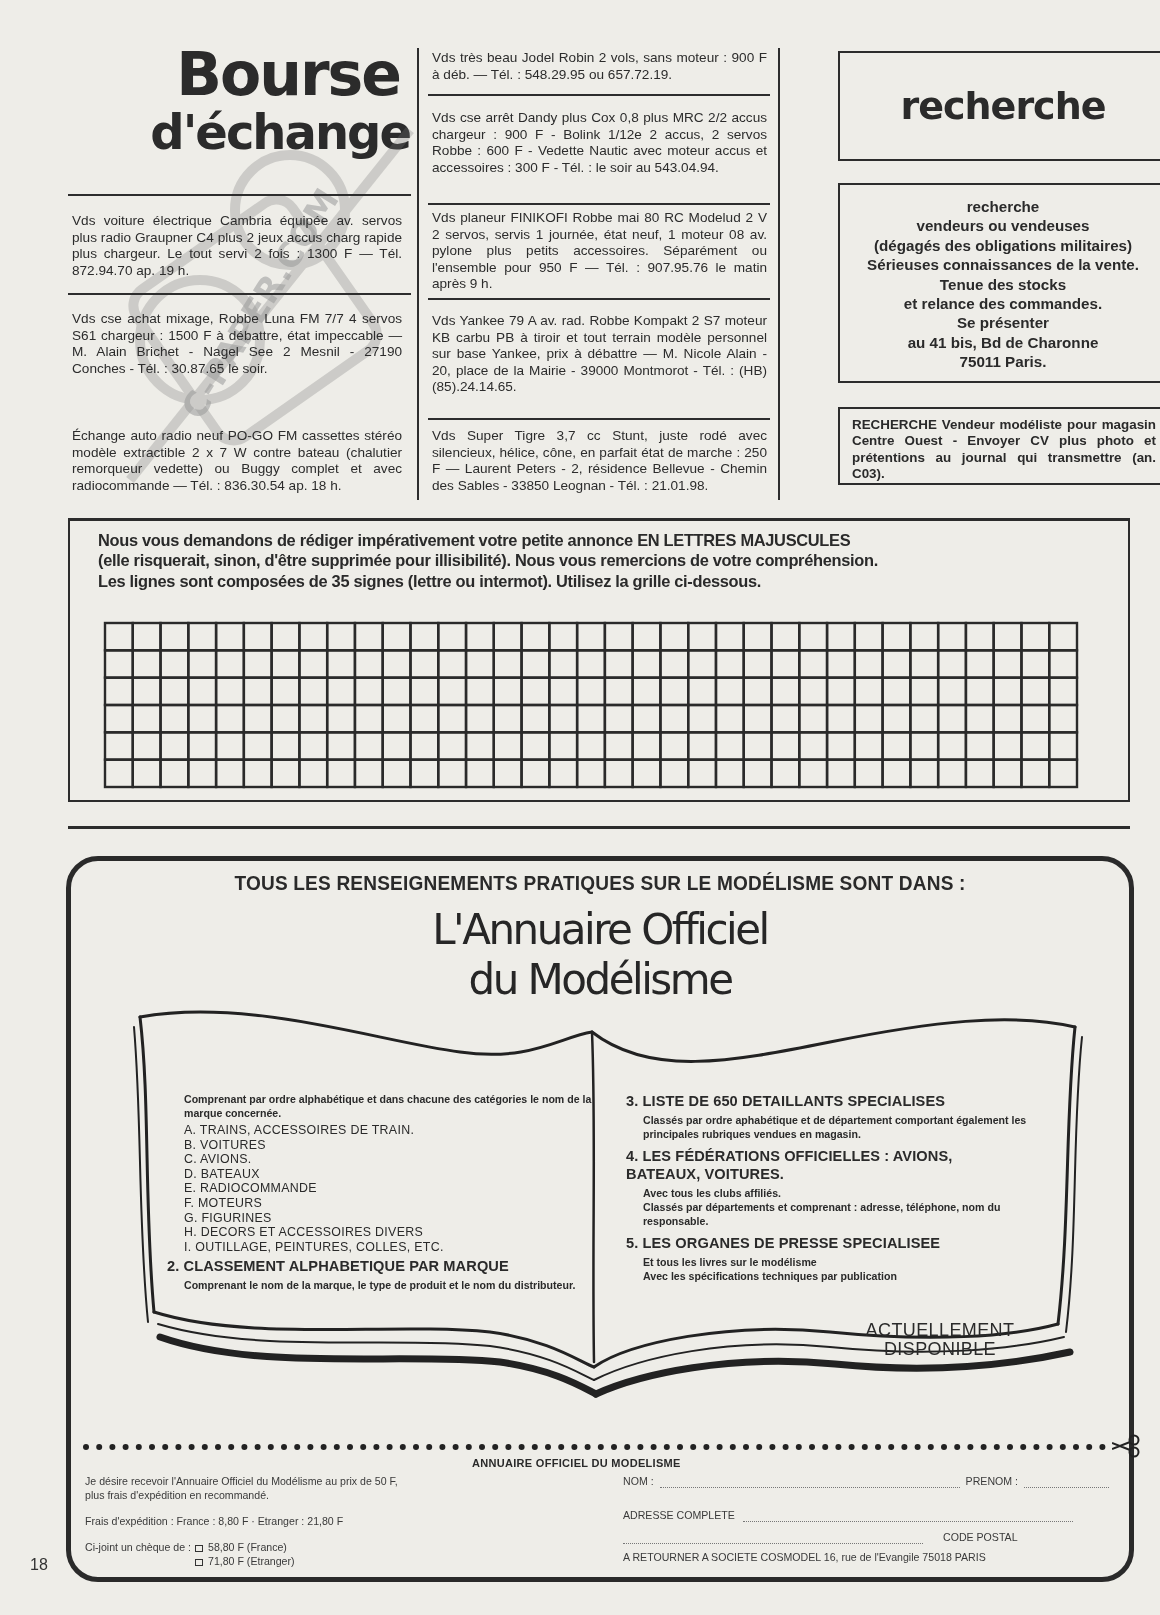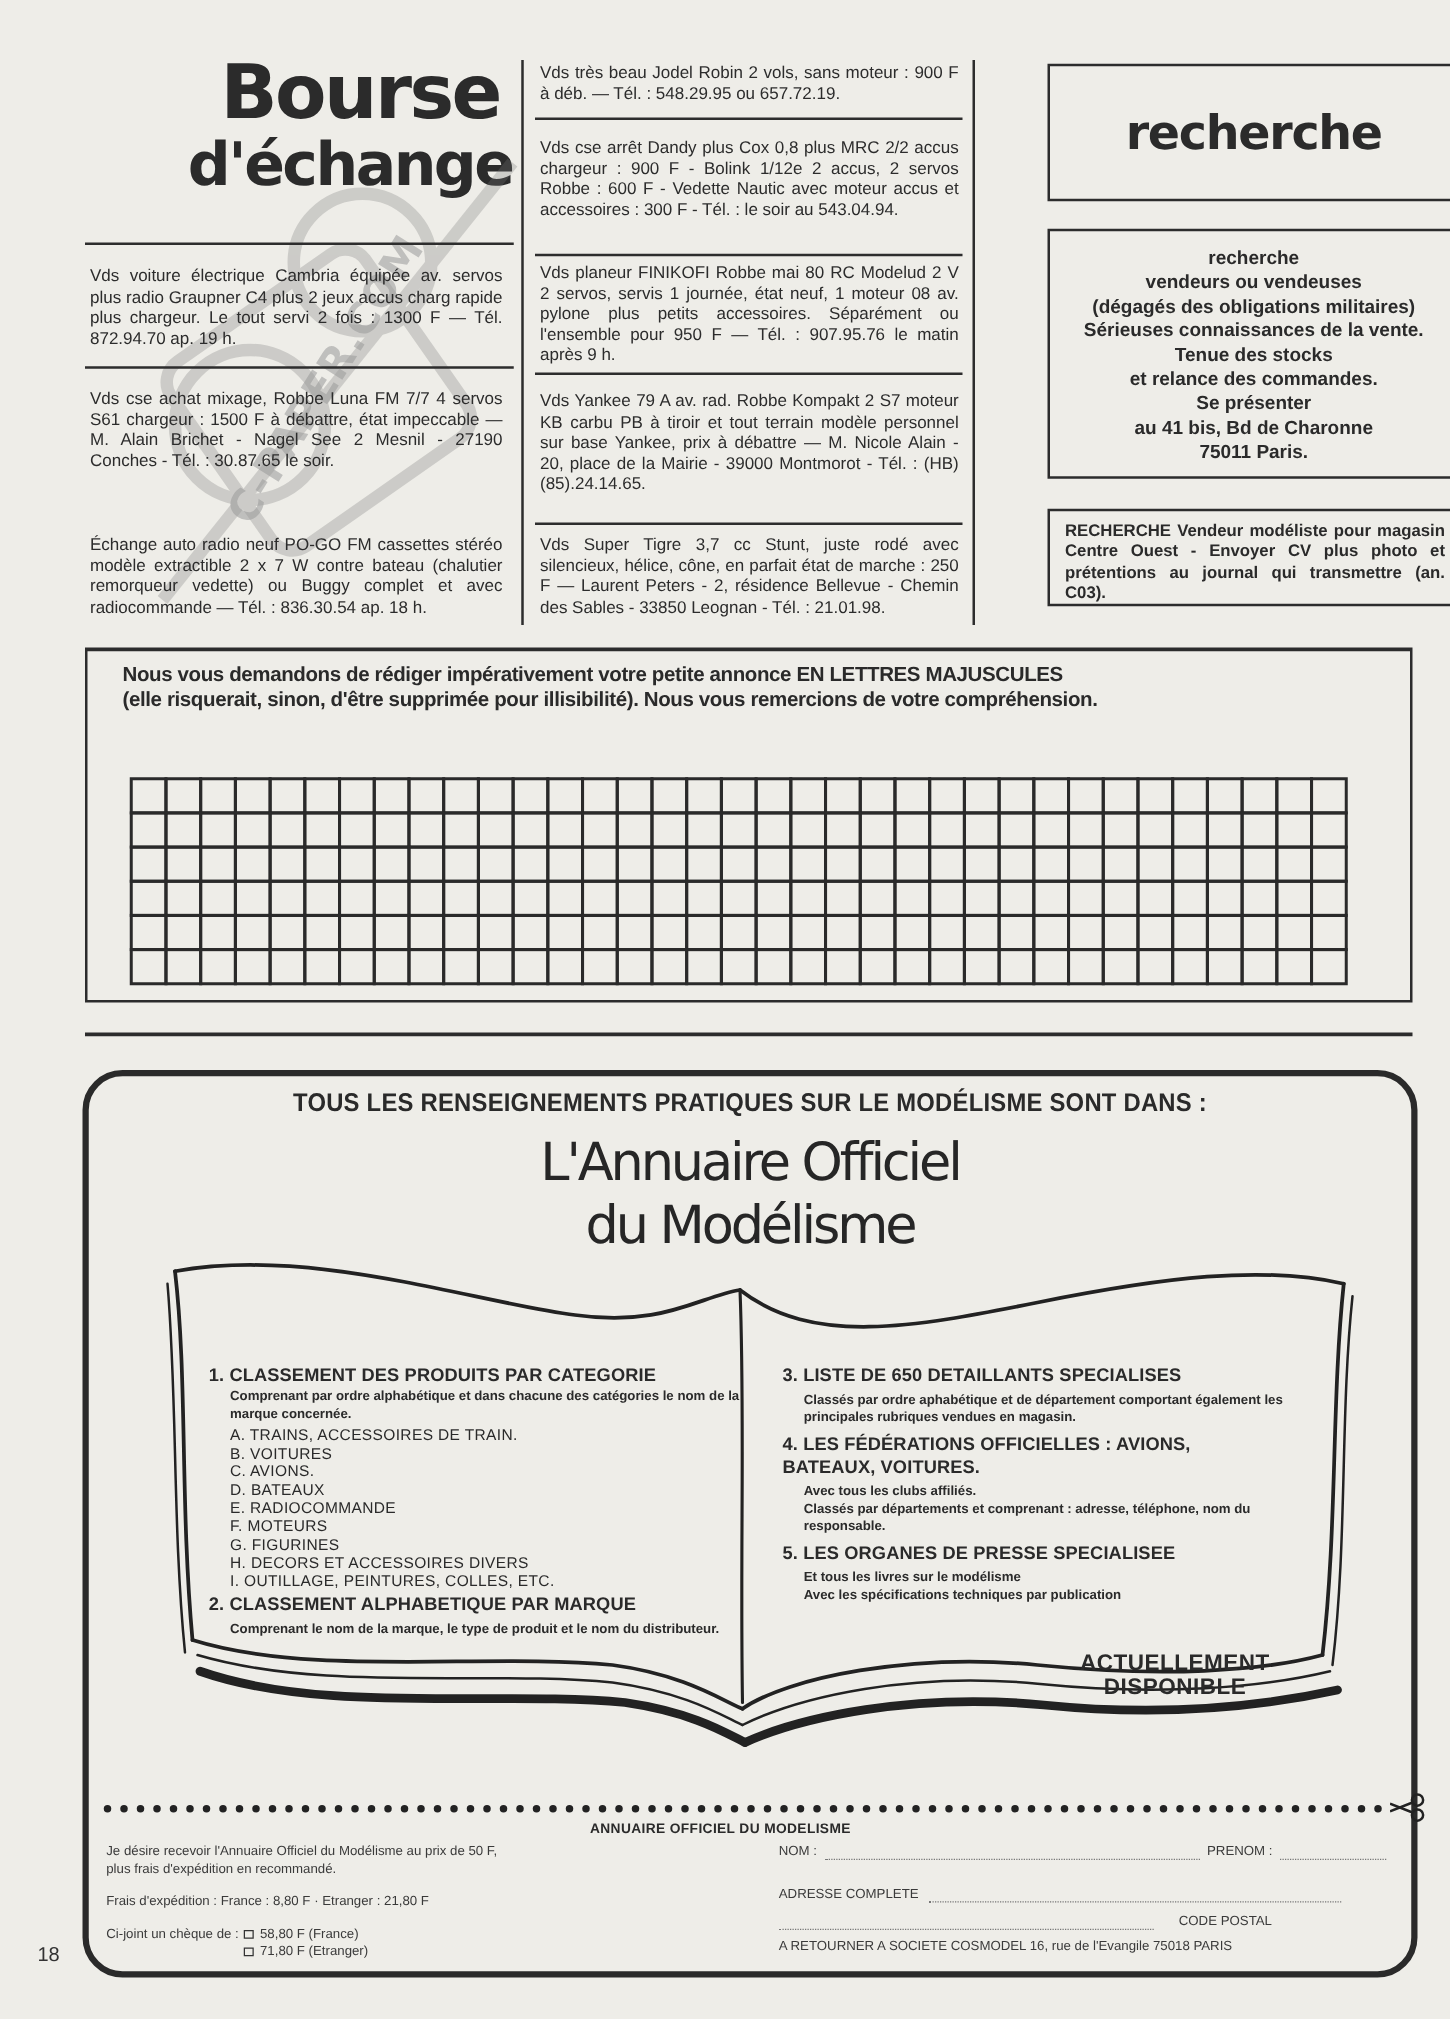--- a/index.html
+++ b/index.html
@@ -36,21 +36,21 @@
   #ann { left: 66px; top: 856px; width: 1068px; height: 726px; border: 5px solid #2a2a2a; border-radius: 32px; }
   #ann-head { left: 80px; top: 871px; width: 1040px; text-align: center; font-weight: bold; font-size: 20.5px; letter-spacing: 0.2px; font-family: "Liberation Sans", sans-serif; transform: scaleX(0.93); }
   #ann-title { left: 200px; top: 905px; width: 800px; text-align: center; font-family: "DejaVu Sans", sans-serif; font-size: 42px; line-height: 50px; letter-spacing: -2.5px; color: #262626; }
   #book { left: 130px; top: 1002px; width: 960px; height: 400px; }
 
   .sec-h { font-weight: bold; font-size: 14.6px; line-height: 18px; letter-spacing: 0.1px; }
   .sec-p { font-weight: bold; font-size: 10.6px; line-height: 14px; margin-left: 17px; }
   .sec-li { font-size: 12.4px; line-height: 14.6px; margin-left: 17px; font-weight: normal; letter-spacing: 0.3px; }
   #left-page { left: 167px; top: 1092px; width: 430px; }
   #right-page { left: 626px; top: 1092px; width: 440px; }
-  #dispo { left: 830px; top: 1321px; width: 220px; text-align: center; font-weight: bold; font-size: 18px; line-height: 19px; letter-spacing: 0.4px; }
+  #dispo { left: 830px; top: 1321px; width: 220px; text-align: center; font-weight: normal; font-size: 18px; line-height: 19px; letter-spacing: 0.4px; }
 
   
   #dots { left: 80px; top: 1441px; width: 1040px; height: 12px; }
   #scissors { left: 1112px; top: 1433px; }
   #coupon-title { left: 472px; top: 1457px; font-size: 11px; font-weight: bold; letter-spacing: 0.3px; }
   .cp { font-size: 10.6px; line-height: 14px; color: #3a3a3a; }
   #cp-left { left: 85px; top: 1474px; width: 420px; }
   #cp-right { left: 623px; top: 1474px; width: 510px; }
   .dotline { display: inline-block; border-bottom: 1.5px dotted #777; height: 10px; vertical-align: baseline; }
   #page-no { left: 30px; top: 1556px; font-size: 16px; color: #333; text-align: center; }
@@ -104,20 +104,21 @@
   <div>Se présenter</div>
   <div>au 41 bis, Bd de Charonne</div>
   <div>75011 Paris.</div>
 </div>
 <div id="rech-vendeur" class="abs boxed">RECHERCHE Vendeur modéliste pour magasin Centre Ouest - Envoyer CV plus photo et prétentions au journal qui transmettre (an. C03).</div>
 
 <div id="instr" class="abs"></div>
 <div id="instr-text" class="abs">
   <div>Nous vous demandons de rédiger impérativement votre petite annonce EN LETTRES MAJUSCULES</div>
   <div>(elle risquerait, sinon, d'être supprimée pour illisibilité). Nous vous remercions de votre compréhension.</div>
+  <div>Les lignes sont composées de 35 signes (lettre ou intermot). Utilisez la grille ci-dessous.</div>
 </div>
 <svg id="grid" class="abs" width="976" height="168">
     <rect x="2" y="2" width="27.771428571428572" height="27.333333333333332" fill="none" stroke="#2a2a2a" stroke-width="2.4"></rect>
     <rect x="29.771428571428572" y="2" width="27.771428571428572" height="27.333333333333332" fill="none" stroke="#2a2a2a" stroke-width="2.4"></rect>
     <rect x="57.542857142857144" y="2" width="27.771428571428572" height="27.333333333333332" fill="none" stroke="#2a2a2a" stroke-width="2.4"></rect>
     <rect x="85.31428571428572" y="2" width="27.771428571428572" height="27.333333333333332" fill="none" stroke="#2a2a2a" stroke-width="2.4"></rect>
     <rect x="113.08571428571429" y="2" width="27.771428571428572" height="27.333333333333332" fill="none" stroke="#2a2a2a" stroke-width="2.4"></rect>
     <rect x="140.85714285714286" y="2" width="27.771428571428572" height="27.333333333333332" fill="none" stroke="#2a2a2a" stroke-width="2.4"></rect>
     <rect x="168.62857142857143" y="2" width="27.771428571428572" height="27.333333333333332" fill="none" stroke="#2a2a2a" stroke-width="2.4"></rect>
     <rect x="196.4" y="2" width="27.771428571428572" height="27.333333333333332" fill="none" stroke="#2a2a2a" stroke-width="2.4"></rect>
@@ -354,21 +355,20 @@
     <path d="M464 365 C 500 340, 600 320, 700 330 C 800 340, 880 335, 928 322" stroke-width="3"></path>
     <path d="M464 378 C 510 355, 600 335, 700 345 C 800 355, 880 348, 934 335" stroke-width="2"></path>
     <path d="M466 392 C 510 372, 600 352, 705 362 C 805 372, 885 362, 940 350" stroke-width="7"></path>
 
     <path d="M4 25 C 12 120, 8 220, 18 320" stroke-width="2"></path>
     <path d="M952 35 C 942 130, 948 230, 936 330" stroke-width="2"></path>
   </g>
 </svg>
 
 <div id="left-page" class="abs">
-  <div class="sec-h">1. CLASSEMENT DES PRODUITS PAR CATEGORIE</div>
   <div class="sec-p">Comprenant par ordre alphabétique et dans chacune des catégories le nom de la marque concernée.</div>
   <div style="height:3px"></div>
   <div class="sec-li">A. TRAINS, ACCESSOIRES DE TRAIN.</div>
   <div class="sec-li">B. VOITURES</div>
   <div class="sec-li">C. AVIONS.</div>
   <div class="sec-li">D. BATEAUX</div>
   <div class="sec-li">E. RADIOCOMMANDE</div>
   <div class="sec-li">F. MOTEURS</div>
   <div class="sec-li">G. FIGURINES</div>
   <div class="sec-li">H. DECORS ET ACCESSOIRES DIVERS</div>

